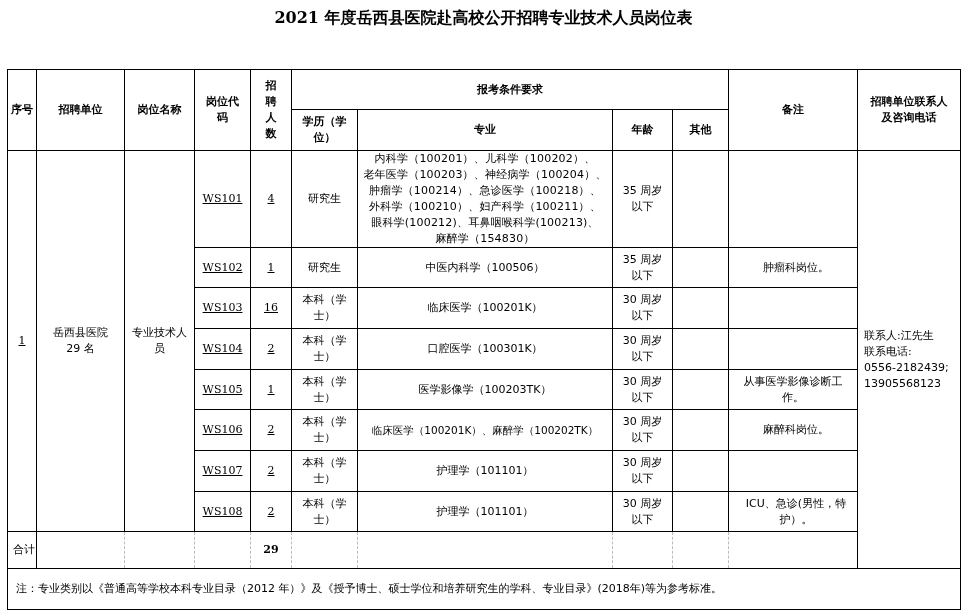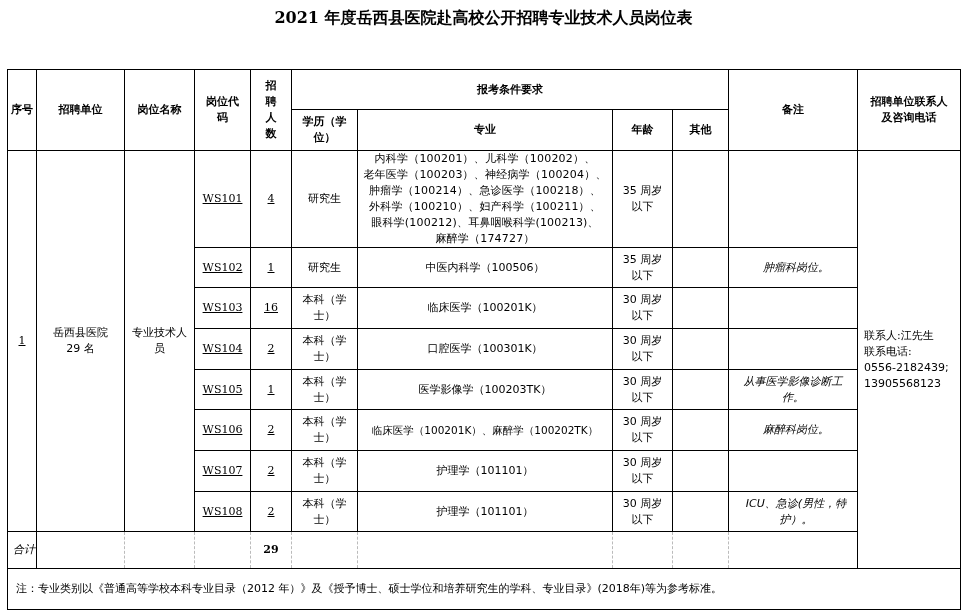--- a/index.html
+++ b/index.html
@@ -6,21 +6,21 @@
   body { width: 967px; height: 616px; position: relative; overflow: hidden;
          font-family: "DejaVu Sans", "Liberation Sans", sans-serif; color: #000; }
   .title { position: absolute; left: 0; top: 8px; width: 967px; text-align: center;
            font-family: "DejaVu Serif", "Liberation Serif", serif; font-size: 16px; font-weight: bold;
            letter-spacing: 0px; }
   table.grid { position: absolute; left: 7px; top: 69px; border-collapse: collapse; table-layout: fixed; }
   table.grid td { border: 1.5px solid #000; padding: 0; text-align: center; vertical-align: middle;
                   font-size: 11px; line-height: 16px; overflow: hidden; }
   .hdr { font-weight: bold; font-size: 13px; line-height: 16px; }
   .mono { font-family: "DejaVu Serif", "Liberation Serif", serif; font-size: 11px; text-decoration: underline; }
-  .left { text-align: right; padding-left: 6px !important; font-style: italic; }
+  .left { text-align: right; padding-left: 6px !important; }
   .major { font-size: 10.5px; line-height: 16.2px; letter-spacing: 0.2px; }
   .contact { text-align: left !important; padding-left: 6px !important; font-size: 11px; line-height: 15px; }
   tr.total td { border-top: 1.5px solid #000; border-bottom: 1.5px solid #000; }
   tr.total td.dash-l { border-left: 1px dashed #bbb; }
   tr.total td.dash-r { border-right: 1px dashed #bbb; }
   .total-num { font-weight: bold; font-family: "DejaVu Serif", "Liberation Serif", serif; font-size: 12px; }
   .footnote td { text-align: left !important; padding-left: 8px !important; font-size: 11px; }
   .vert { line-height: 15px; }
 </style>
 </head>
@@ -70,21 +70,21 @@
     <td rowspan="8" style="padding:0 2px"><span>专业技术人员</span></td>
     <td class="mono">WS101</td>
     <td class="mono">4</td>
     <td>研究生</td>
     <td class="major">
       <div>内科学（100201）、儿科学（100202）、</div>
       <div>老年医学（100203）、神经病学（100204）、</div>
       <div>肿瘤学（100214）、急诊医学（100218）、</div>
       <div>外科学（100210）、妇产科学（100211）、</div>
       <div>眼科学(100212)、耳鼻咽喉科学(100213)、</div>
-      <div>麻醉学（174727）</div>
+      <div>麻醉学（154830）</div>
     </td>
     <td style="padding:0 8px">35 周岁以下</td>
     <td></td>
     <td class="left"></td>
     <td rowspan="9" class="contact">
       <div>联系人:江先生</div>
       <div>联系电话:</div>
       <div>0556-2182439;</div>
       <div>13905568123</div>
     </td>

